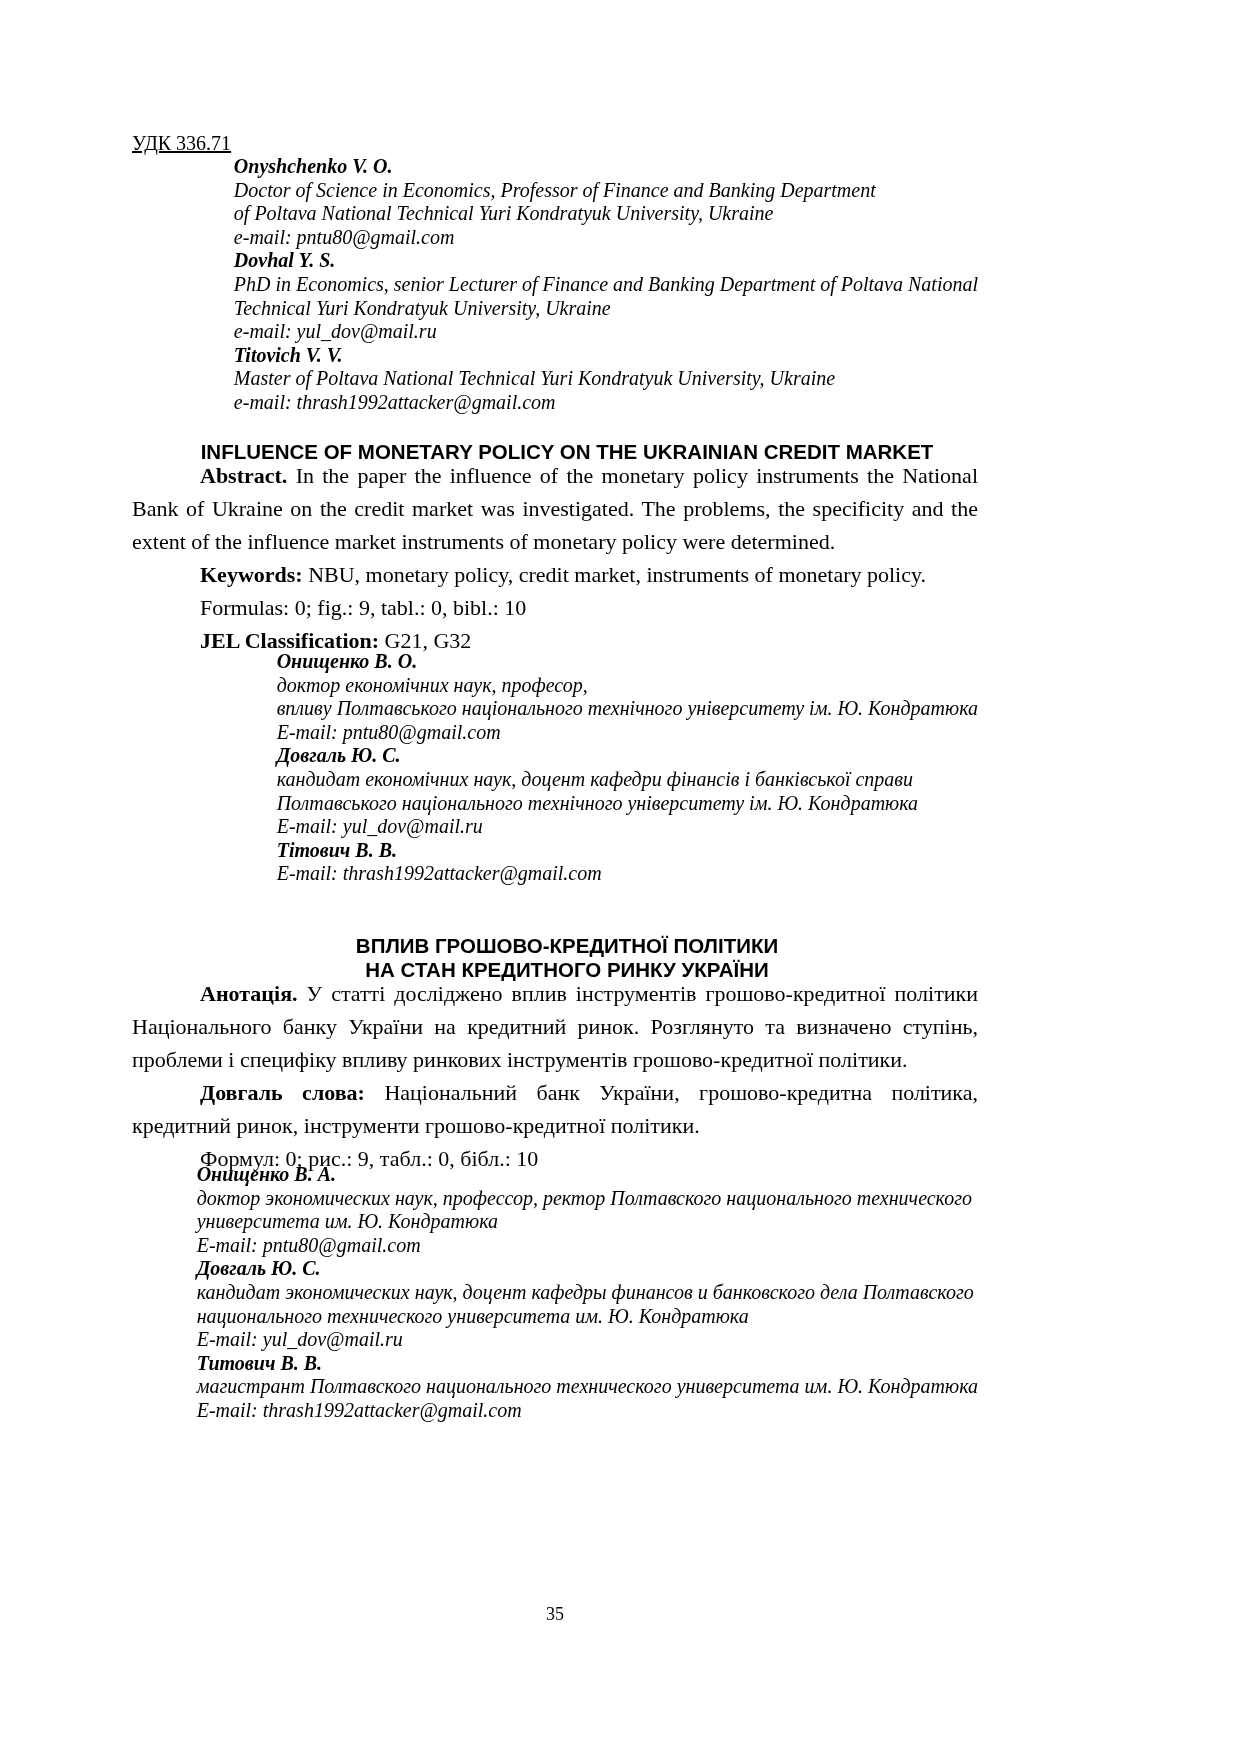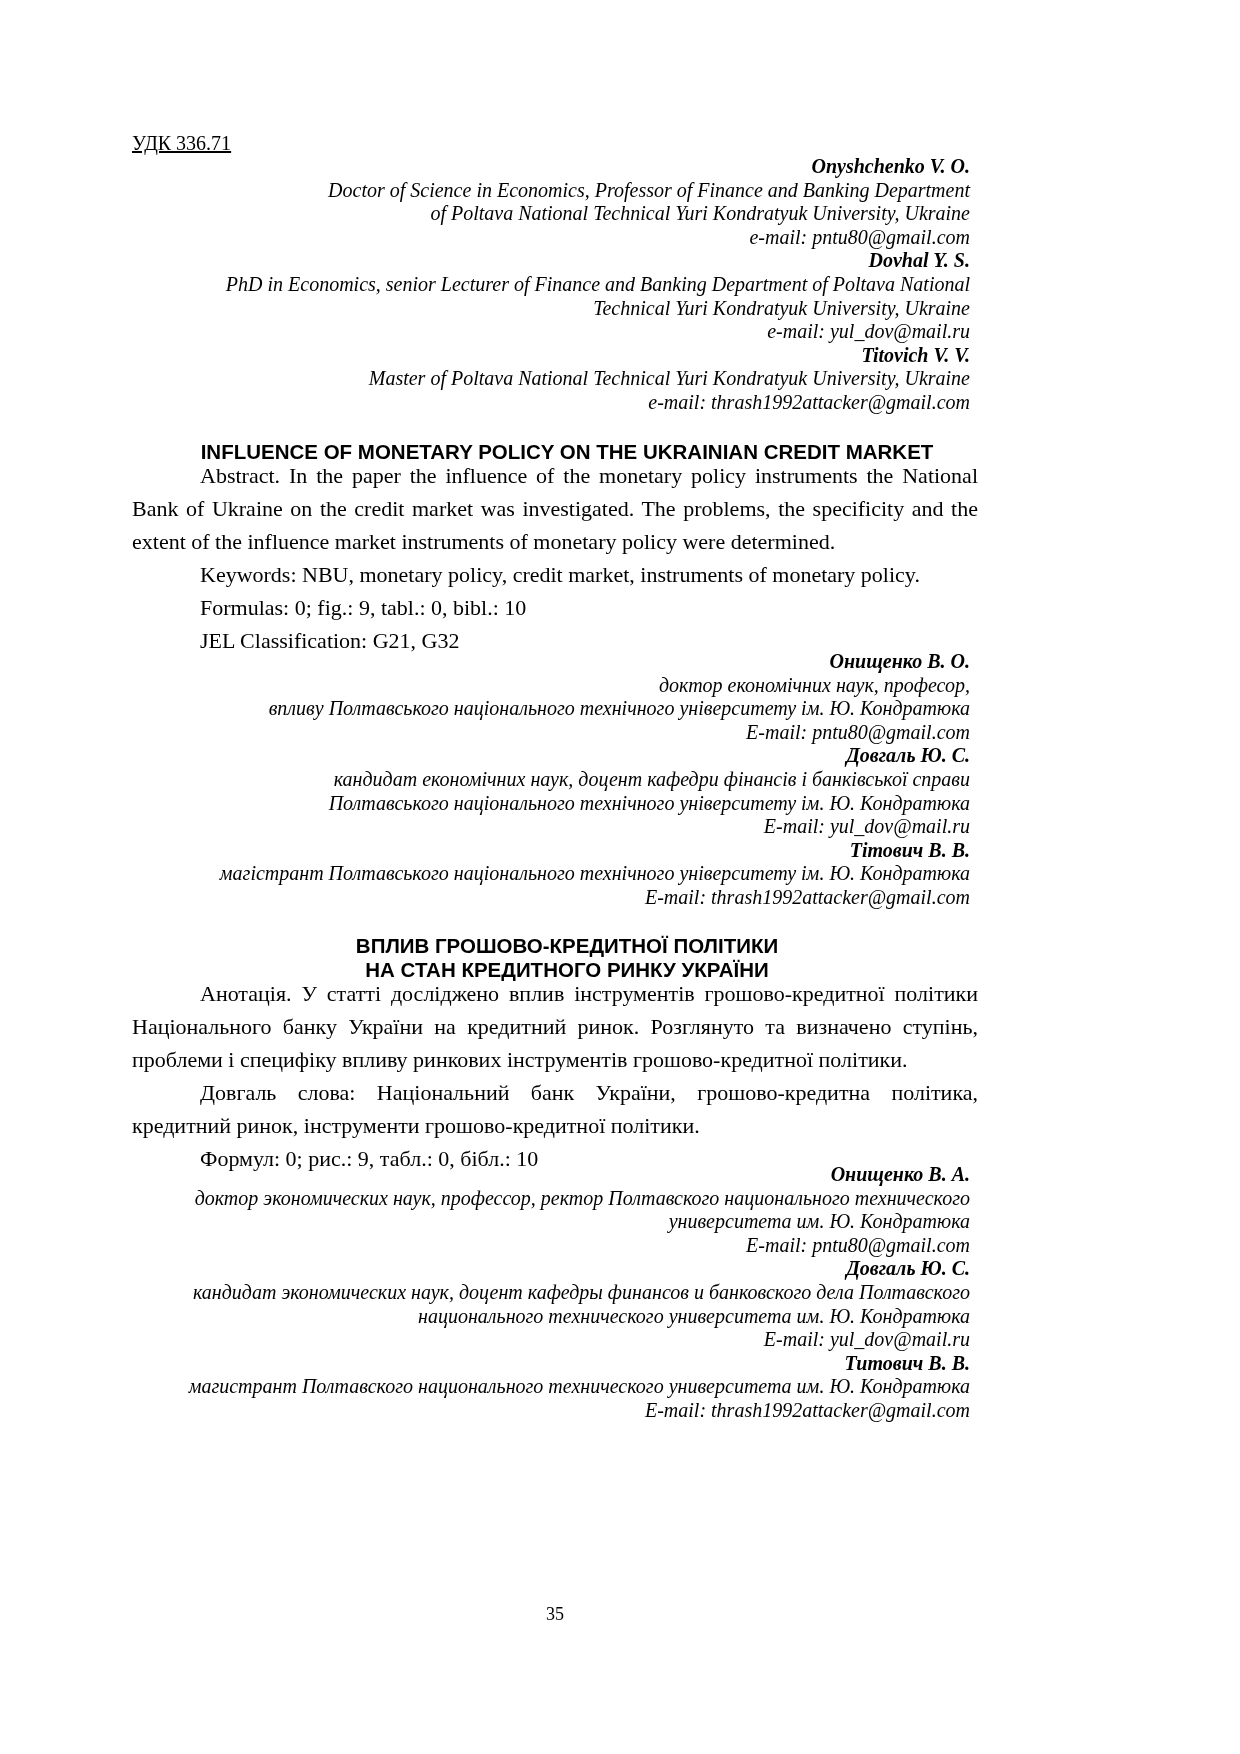--- a/index.html
+++ b/index.html
@@ -1,29 +1,29 @@
 <!DOCTYPE html>
 <html><head>
 <meta charset="utf-8">
 <style>
   html, body { margin:0; padding:0; background:#ffffff; }
   body { width:1240px; height:1754px; position:relative; overflow:hidden;
          font-family:"Liberation Serif", "DejaVu Serif", serif; color:#000; }
   .page { position:absolute; left:132px; top:0; width:846px; }
   .udk { position:absolute; top:131px; left:0; font-size:20px; line-height:24px;text-decoration:underline; }
-  .authors { position:absolute; right:8px; text-align:right; font-size:20px; line-height:23.6px; font-style:italic; }
+  .authors { position:absolute; right:0; text-align:left; font-size:20px; line-height:23.6px; font-style:italic; }
   .authors .name { font-weight:bold; }
   .authors div { white-space:nowrap; }
   .title { position:absolute; left:12px; width:846px; text-align:center;
            font-family:"Liberation Sans", "DejaVu Sans", sans-serif; font-weight:bold; font-size:20.5px; line-height:24px; }
   .abstract { position:absolute; left:0; width:846px; font-size:22px; line-height:33px; text-align:justify; }
   .abstract p { margin:0; }
   .indent { text-indent:68px; }
   .plain { padding-left:68px; }
-  .b { font-weight:normal; }
+  .b { font-weight:bold; }
   .pagenum { position:absolute; top:1604px; left:0; width:846px; text-align:center; font-size:18px; }
 </style>
 </head>
 <body>
 
 <div class="page">
 
   <div class="udk">УДК 336.71</div>
 
   <div class="authors" style="top:155px;">
@@ -52,21 +52,20 @@
   <div class="authors" style="top:650px;">
     <div class="name">Онищенко В. О.</div>
     <div>доктор економічних наук, професор,</div>
     <div>впливу Полтавського національного технічного університету ім. Ю. Кондратюка</div>
     <div>E-mail: pntu80@gmail.com</div>
     <div class="name">Довгаль Ю. С.</div>
     <div>кандидат економічних наук, доцент кафедри фінансів і банківської справи</div>
     <div>Полтавського національного технічного університету ім. Ю. Кондратюка</div>
     <div>E-mail: yul_dov@mail.ru</div>
     <div class="name">Тітович В. В.</div>
-    <div>магістрант Полтавського національного технічного університету ім. Ю. Кондратюка</div>
     <div>E-mail: thrash1992attacker@gmail.com</div>
   </div>
 
   <div class="title" style="top:934px;">
     <div>ВПЛИВ ГРОШОВО-КРЕДИТНОЇ ПОЛІТИКИ</div>
     <div>НА СТАН КРЕДИТНОГО РИНКУ УКРАЇНИ</div>
   </div>
 
   <div class="abstract" style="top:977px;">
     <p class="indent"><span class="b">Анотація.</span><span> У статті досліджено вплив інструментів грошово-кредитної політики Національного банку України на кредитний ринок. Розглянуто та визначено ступінь, проблеми і специфіку впливу ринкових інструментів грошово-кредитної політики.</span></p>

